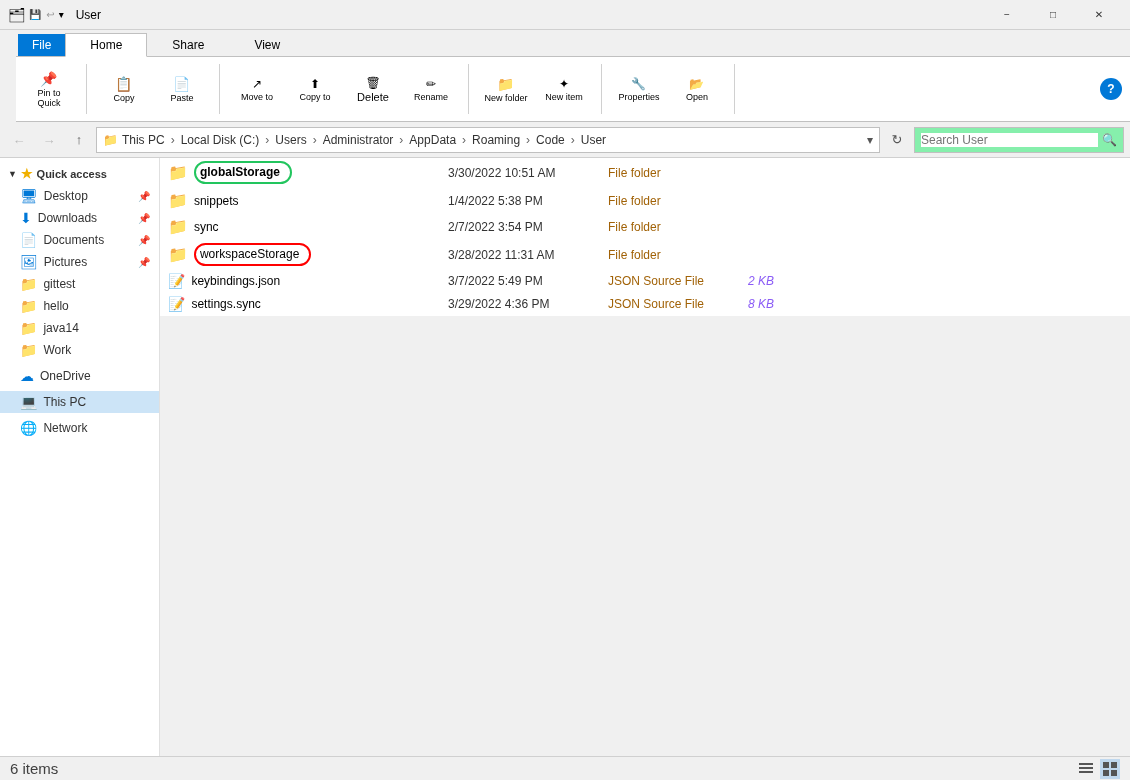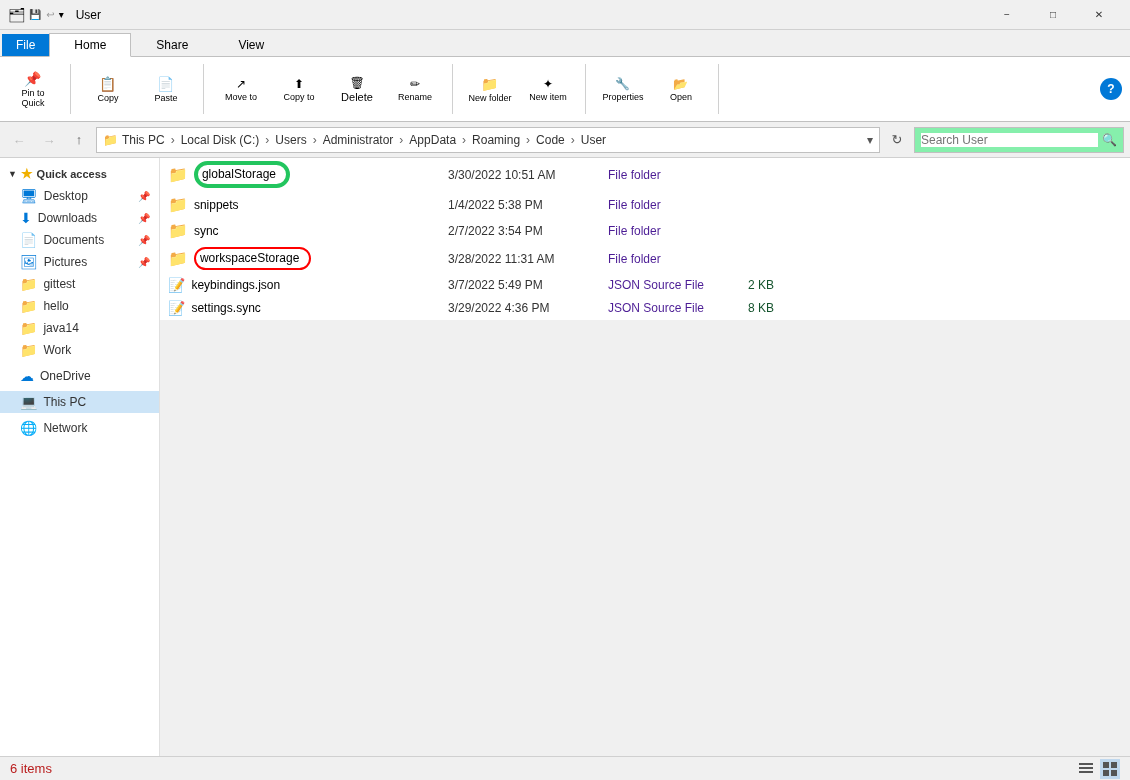--- a/index.html
+++ b/index.html
@@ -22,20 +22,21 @@
       width: 46px; height: 30px;
       display: flex; align-items: center; justify-content: center;
       font-size: 10px; cursor: pointer; color: #333;
     }
 
     
     .ribbon {
       height: 92px;
       background: #f0f0f0;
       border-bottom: 1px solid #c0c0c0;
+      margin-left: 16px;
     }
     .ribbon-tabs {
       height: 26px;
       display: flex;
       align-items: flex-end;
       padding: 0 2px;
       gap: 0;
     }
     .ribbon-tab {
       padding: 4px 24px;
@@ -189,35 +190,35 @@
       border-bottom: 1px solid transparent;
       font-size: 12px;
     }
     .file-row .file-name {
       width: 280px;
       display: flex;
       align-items: center;
       gap: 6px;
     }
     .file-row .file-date { width: 160px; color: #333; }
-    .file-row .file-type { width: 140px; color: #4c1d95; }
-    .file-row .file-size { width: 80px; color: #14532d; }
+    .file-row .file-type { width: 140px; color: #a16207; }
+    .file-row .file-size { width: 80px; color: #8b5cf6; font-style: italic; }
     .folder-file-icon { color: #dcb000; font-size: 16px; }
     .sort-arrow { font-size: 8px; color: #666; }
 
     
     .status-bar {
       height: 24px;
       background: #f0f0f0;
       border-top: 1px solid #d0d0d0;
       display: flex;
       align-items: center;
       padding: 0 10px;
-      font-size: 13px;
-      color: #b91c1c;
+      font-size: 15px;
+      color: #404040;
     }
     .status-right {
       margin-left: auto;
       display: flex;
       gap: 4px;
     }
     .view-btn {
       width: 20px; height: 20px;
       display: flex; align-items: center; justify-content: center;
       font-size: 11px; cursor: pointer; color: #555;
@@ -420,21 +421,21 @@
   </div>
 
   <div class="file-list-wrapper" style="flex:1; position:relative;">
     <div class="file-list">
 
 
       <div class="file-row" style="position:relative;">
         <div class="file-name">
           <span class="folder-file-icon">📁</span>
           <span style="position:relative;">
-            <span style="display:inline-block; border: 4px solid #22c55e; border-radius: 14px; padding: 0 10px 0 4px; line-height:1.6;">globalStorage</span>
+            <span style="display:inline-block; border: 2px solid #22c55e; border-radius: 14px; padding: 0 10px 0 4px; line-height:1.6;font-weight:bold;">globalStorage</span>
           </span>
         </div>
         <div class="file-date">3/30/2022 10:51 AM</div>
         <div class="file-type">File folder</div>
         <div class="file-size"></div>
       </div>
 
       <div class="file-row">
         <div class="file-name">
           <span class="folder-file-icon">📁</span>

